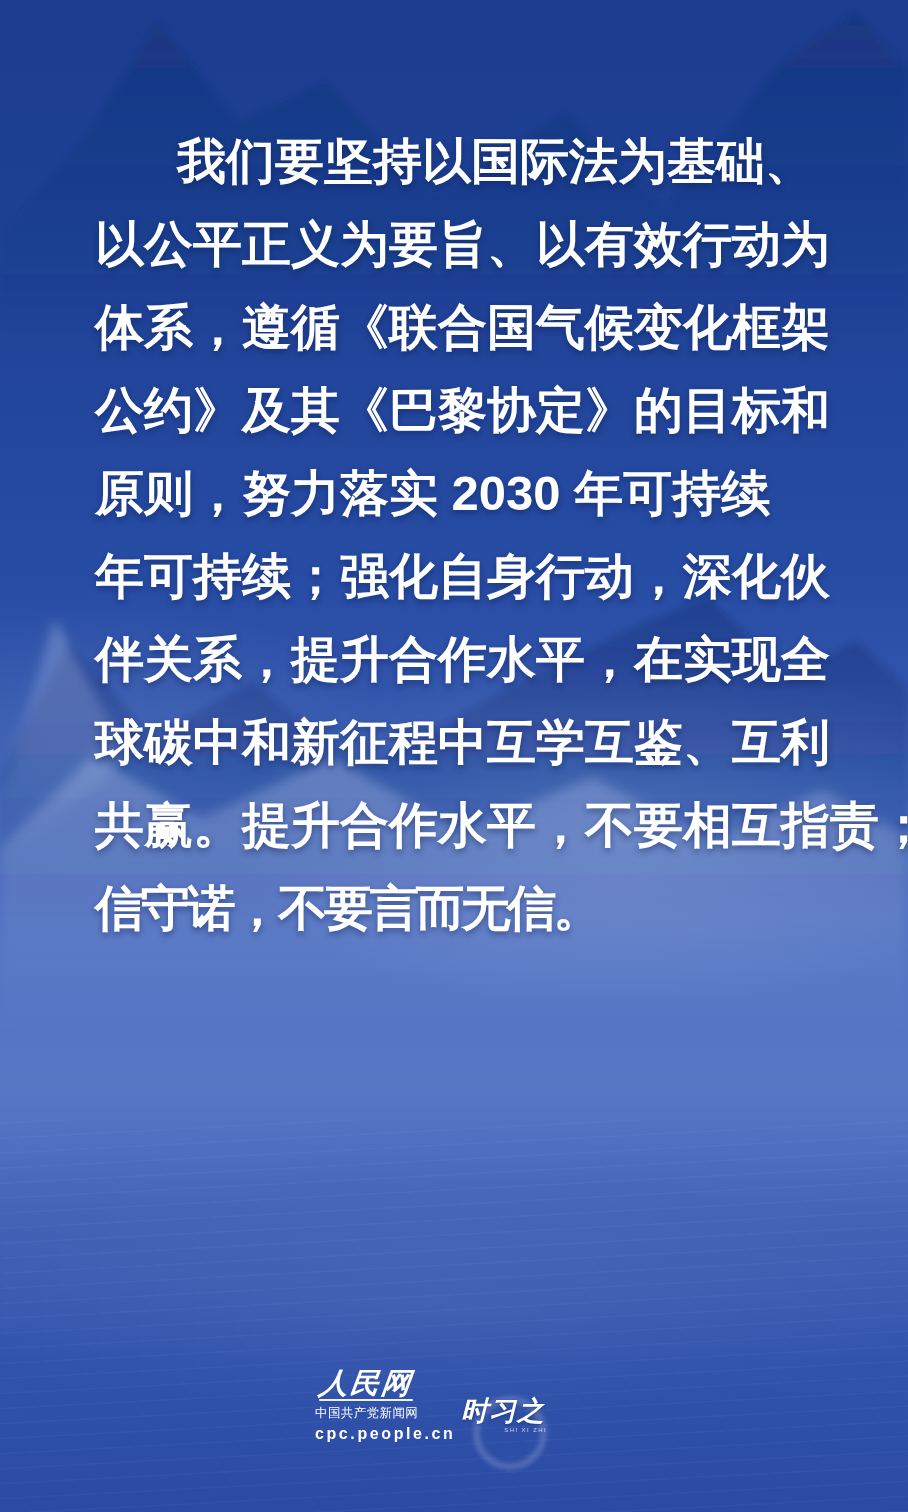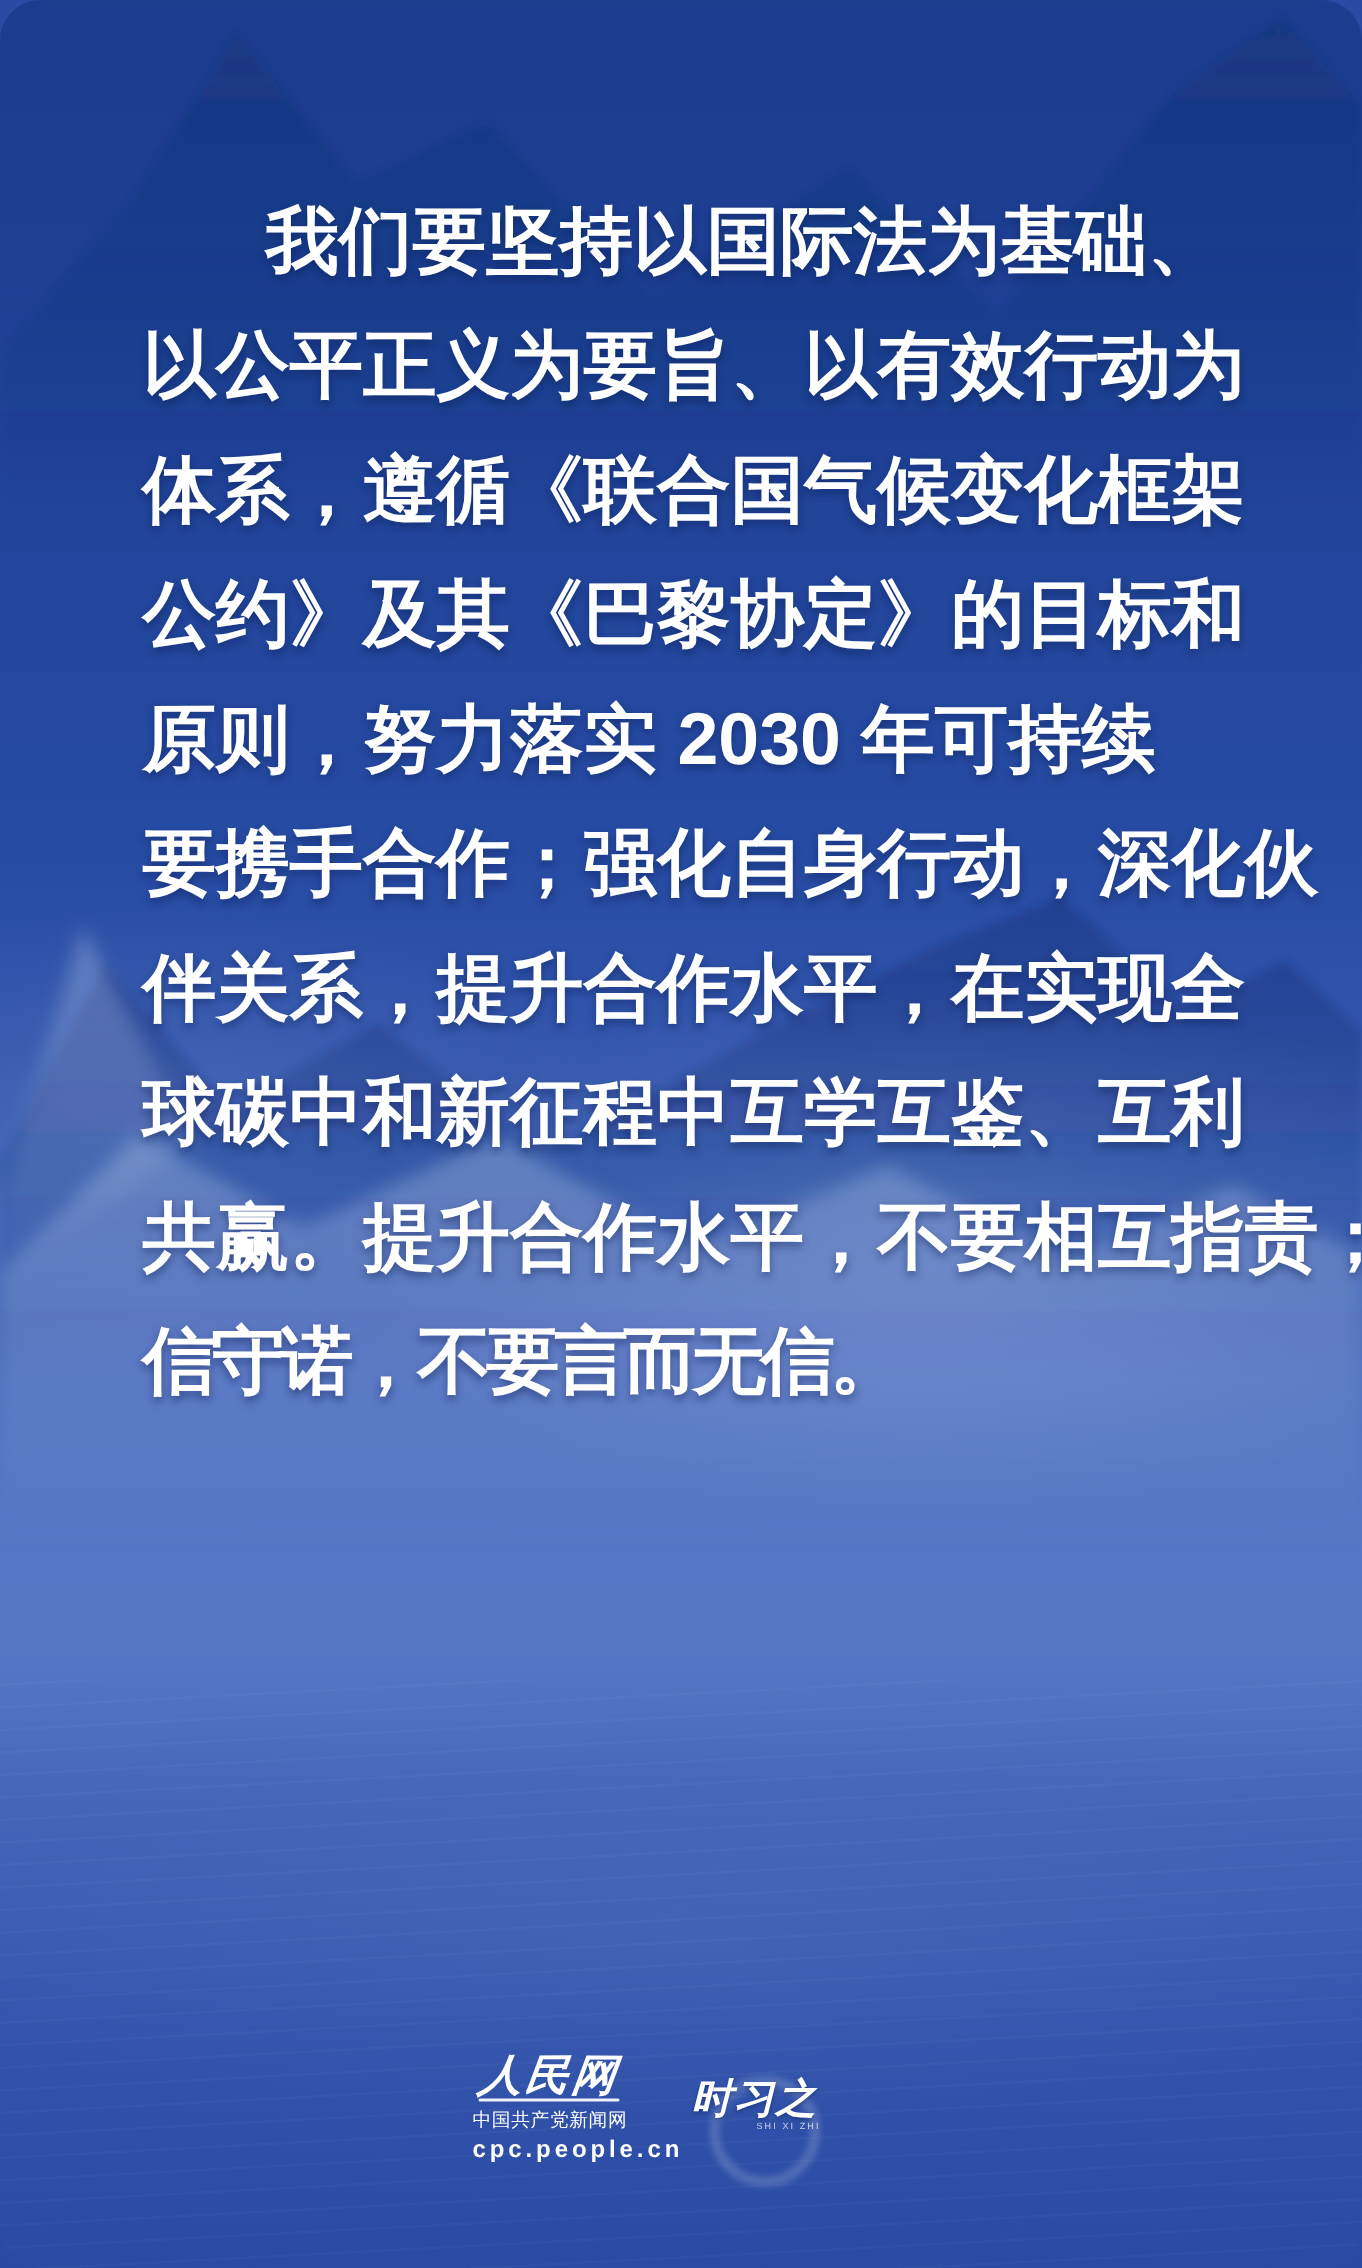--- a/index.html
+++ b/index.html
@@ -6,21 +6,20 @@
   body{
     width:908px;height:1512px;overflow:hidden;
     font-family:"Liberation Sans","DejaVu Sans",sans-serif;
     background:#2a4aa3;
   }
   .poster{
     position:relative;width:908px;height:1512px;overflow:hidden;
     background:linear-gradient(180deg,
       #1c3c8e 0%, #1f4296 18%, #274ca4 38%, #3a5cb1 52%,
       #5172c2 64%, #5878c6 72%, #4464b8 80%, #3253ab 90%, #2a4aa3 100%);
-    border-radius:27px;
   }
   
   .poster::before{
     content:"";position:absolute;inset:0;pointer-events:none;
     background:
       radial-gradient(ellipse 62% 17% at 68% 55%, rgba(173,192,235,.26), transparent 70%),
       radial-gradient(ellipse 50% 14% at 12% 50%, rgba(150,172,225,.18), transparent 70%),
       radial-gradient(ellipse 80% 10% at 50% 86%, rgba(140,165,220,.10), transparent 75%);
   }
   .mountains{position:absolute;inset:0;width:100%;height:100%;pointer-events:none;}
@@ -53,21 +52,21 @@
   }
   .people{width:102px;text-align:center;}
   .people .script{
     font-family:"DejaVu Serif","Liberation Serif",serif;
     font-size:29px;line-height:30px;font-style:italic;font-weight:700;
     transform:skewX(-7deg);letter-spacing:2px;
   }
   .people .underline{height:2px;background:rgba(255,255,255,.92);margin:1px 4px 4px;border-radius:2px;}
   .people .subtitle{font-size:12.5px;font-weight:400;letter-spacing:.4px;white-space:nowrap;}
   .people .url{font-size:16px;font-weight:700;letter-spacing:2.6px;margin-top:3px;white-space:nowrap;}
-  .sxz{position:relative;margin-top:16px;width:116px;height:80px;}
+  .sxz{position:relative;margin-top:28px;width:116px;height:80px;}
   .sxz .ring{
     position:absolute;left:12px;top:0px;width:60px;height:60px;
     border:7px solid rgba(255,255,255,.17);border-radius:50%;filter:blur(2px);
   }
   .sxz .sxz-text{
     position:relative;font-size:27px;font-weight:800;font-style:italic;
     letter-spacing:1px;line-height:30px;text-shadow:0 1px 3px rgba(8,24,77,.4);
   }
   .sxz .sxz-sub{
     position:relative;font-size:6px;letter-spacing:1.4px;opacity:.75;
@@ -107,21 +106,21 @@
   </svg>
 
   <div class="ripples"></div>
 
   <main class="quote">
     <p class="indent">我们要坚持以国际法为基础、</p>
     <p>以公平正义为要旨、以有效行动为</p>
     <p>体系，遵循《联合国气候变化框架</p>
     <p>公约》及其《巴黎协定》的目标和</p>
     <p>原则，努力落实 2030 年可持续</p>
-    <p>要携手合作；强化自身行动，深化伙</p>
+    <p>年可持续；强化自身行动，深化伙</p>
     <p>伴关系，提升合作水平，在实现全</p>
     <p>球碳中和新征程中互学互鉴、互利</p>
     <p>共赢。提升合作水平，不要相互指责；</p>
     <p>信守诺，不要言而无信。</p>
   </main>
 
 
   <footer class="footer">
     <div class="people">
       <div class="script">人民网</div>

